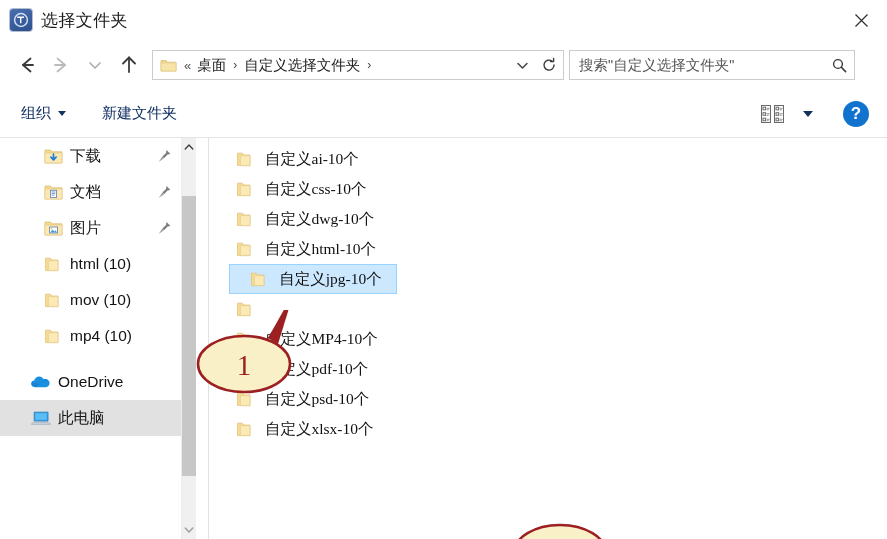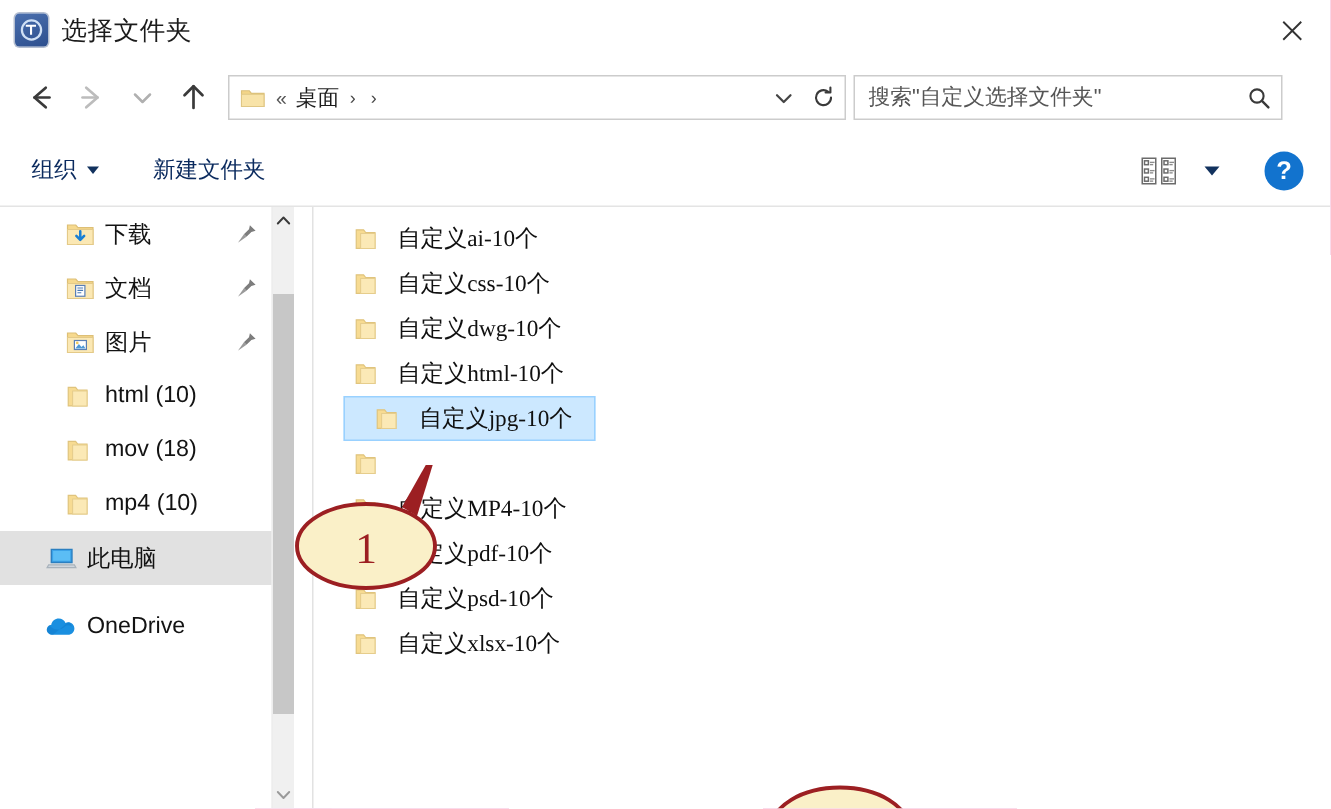--- a/index.html
+++ b/index.html
@@ -11,21 +11,21 @@
     height: 539px;
     overflow: hidden;
     background: #ffffff;
     font-family: "Liberation Sans", "DejaVu Sans", sans-serif;
     -webkit-font-smoothing: antialiased;
   }
   .dialog {
     position: relative;
     width: 887px;
     height: 539px;
-    background: #ec4899;
+    background: #22c55e;
     overflow: hidden;
   }
 
   
   .titlebar {
     position: absolute;
     left: 0; top: 0;
     width: 887px; height: 40px;
     background: #ffffff;
     display: flex;
@@ -406,20 +406,21 @@
     <div class="addressbar">
       <span class="addr-folder-icon">
         <svg width="17" height="15" viewBox="0 0 17 15">
           <path d="M1 2.5 H6.2 L7.6 4.2 H16 V13 H1 Z" fill="#f3d588" stroke="#dcc079" stroke-width=".8"></path>
           <path d="M1 4.8 H16 V13 H1 Z" fill="#f8e3a8" stroke="#e0c784" stroke-width=".7"></path>
         </svg>
       </span>
       <span class="crumb-sep first">«</span>
       <span class="crumb">桌面</span>
       <span class="crumb-sep">›</span>
+      <span class="crumb">自定义选择文件夹</span>
       <span class="crumb-sep">›</span>
       <span class="addr-spacer"></span>
       <span class="addr-chevron">
         <svg width="15" height="15" viewBox="0 0 15 15">
           <path d="M3 5.5 L7.5 10 L12 5.5" stroke="#454545" stroke-width="1.5" fill="none" stroke-linecap="round" stroke-linejoin="round"></path>
         </svg>
       </span>
       <span class="addr-refresh">
         <svg width="16" height="16" viewBox="0 0 16 16">
           <path d="M13 8 A5 5 0 1 1 11 4.1" stroke="#3a3a3a" stroke-width="1.4" fill="none" stroke-linecap="round"></path>
@@ -552,52 +553,52 @@
       </div>
 
 
       <div class="side-item">
         <span class="s-icon">
           <svg width="19" height="17" viewBox="0 0 19 17">
             <path d="M1.5 2.2 H6.4 L7.8 4 H14 V14.6 H1.5 Z" fill="#f7db92" stroke="#e0c47d" stroke-width=".8"></path>
             <path d="M4.4 4.6 H14 V14.6 H4.4 Z" fill="#fbe9b6" stroke="#e6cd8c" stroke-width=".7"></path>
           </svg>
         </span>
-        <span class="side-label">mov (18)</span>
+        <span class="side-label">mov (10)</span>
       </div>
 
       <div class="side-item">
         <span class="s-icon">
           <svg width="19" height="17" viewBox="0 0 19 17">
             <path d="M1.5 2.2 H6.4 L7.8 4 H14 V14.6 H1.5 Z" fill="#f7db92" stroke="#e0c47d" stroke-width=".8"></path>
             <path d="M4.4 4.6 H14 V14.6 H4.4 Z" fill="#fbe9b6" stroke="#e6cd8c" stroke-width=".7"></path>
           </svg>
         </span>
         <span class="side-label">mp4 (10)</span>
+      </div>
+
+      <div class="side-item root" style="margin-top:10px">
+        <span class="s-icon">
+          <svg width="22" height="16" viewBox="0 0 22 16">
+            <path d="M5.4 13.2 C2.8 13.2 1.2 11.6 1.2 9.8 C1.2 8.1 2.5 6.7 4.2 6.5 C4.6 4.1 6.7 2.4 9.2 2.4 C11.2 2.4 12.9 3.6 13.7 5.3 C14.2 5 14.8 4.9 15.4 4.9 C17.7 4.9 19.6 6.7 19.6 9 C19.6 11.4 17.7 13.2 15.4 13.2 Z" fill="#1a8fe0"></path>
+            <path d="M5.4 13.2 C2.8 13.2 1.2 11.6 1.2 9.8 C1.2 8.6 1.9 7.5 2.9 6.9 C4 8.6 6 9.7 8.3 9.7 C10.3 9.7 12.1 8.9 13.3 7.6 C13.9 7.2 14.6 6.9 15.4 6.9 C16.4 6.9 17.3 7.3 18 7.9 C17.3 6.1 16.5 4.9 15.4 4.9 Z" fill="#1078c8" opacity=".45"></path>
+          </svg>
+        </span>
+        <span class="side-label">OneDrive</span>
       </div>
 
       <div class="side-item root selected">
         <span class="s-icon">
           <svg width="22" height="17" viewBox="0 0 22 17">
             <path d="M4.2 2.2 H18 V11 H4.2 Z" fill="#3ba2e8" stroke="#2b7fc0" stroke-width=".9"></path>
             <path d="M5.4 3.3 H16.8 V9.9 H5.4 Z" fill="#5bbdf5"></path>
             <path d="M2.4 12.6 H19.6 L20.6 14.4 H1.4 Z" fill="#cfd6dd" stroke="#a8b2bb" stroke-width=".8"></path>
           </svg>
         </span>
         <span class="side-label">此电脑</span>
-      </div>
-
-      <div class="side-item root" style="margin-top:10px">
-        <span class="s-icon">
-          <svg width="22" height="16" viewBox="0 0 22 16">
-            <path d="M5.4 13.2 C2.8 13.2 1.2 11.6 1.2 9.8 C1.2 8.1 2.5 6.7 4.2 6.5 C4.6 4.1 6.7 2.4 9.2 2.4 C11.2 2.4 12.9 3.6 13.7 5.3 C14.2 5 14.8 4.9 15.4 4.9 C17.7 4.9 19.6 6.7 19.6 9 C19.6 11.4 17.7 13.2 15.4 13.2 Z" fill="#1a8fe0"></path>
-            <path d="M5.4 13.2 C2.8 13.2 1.2 11.6 1.2 9.8 C1.2 8.6 1.9 7.5 2.9 6.9 C4 8.6 6 9.7 8.3 9.7 C10.3 9.7 12.1 8.9 13.3 7.6 C13.9 7.2 14.6 6.9 15.4 6.9 C16.4 6.9 17.3 7.3 18 7.9 C17.3 6.1 16.5 4.9 15.4 4.9 Z" fill="#1078c8" opacity=".45"></path>
-          </svg>
-        </span>
-        <span class="side-label">OneDrive</span>
       </div>
 
 
       <div class="side-scroll">
         <div class="sb-up">
           <svg width="10" height="8" viewBox="0 0 10 8">
             <path d="M1.2 6 L5 2 L8.8 6" stroke="#3a3a3a" stroke-width="1.3" fill="none" stroke-linecap="round" stroke-linejoin="round"></path>
           </svg>
         </div>
         <div class="sb-thumb"></div>

